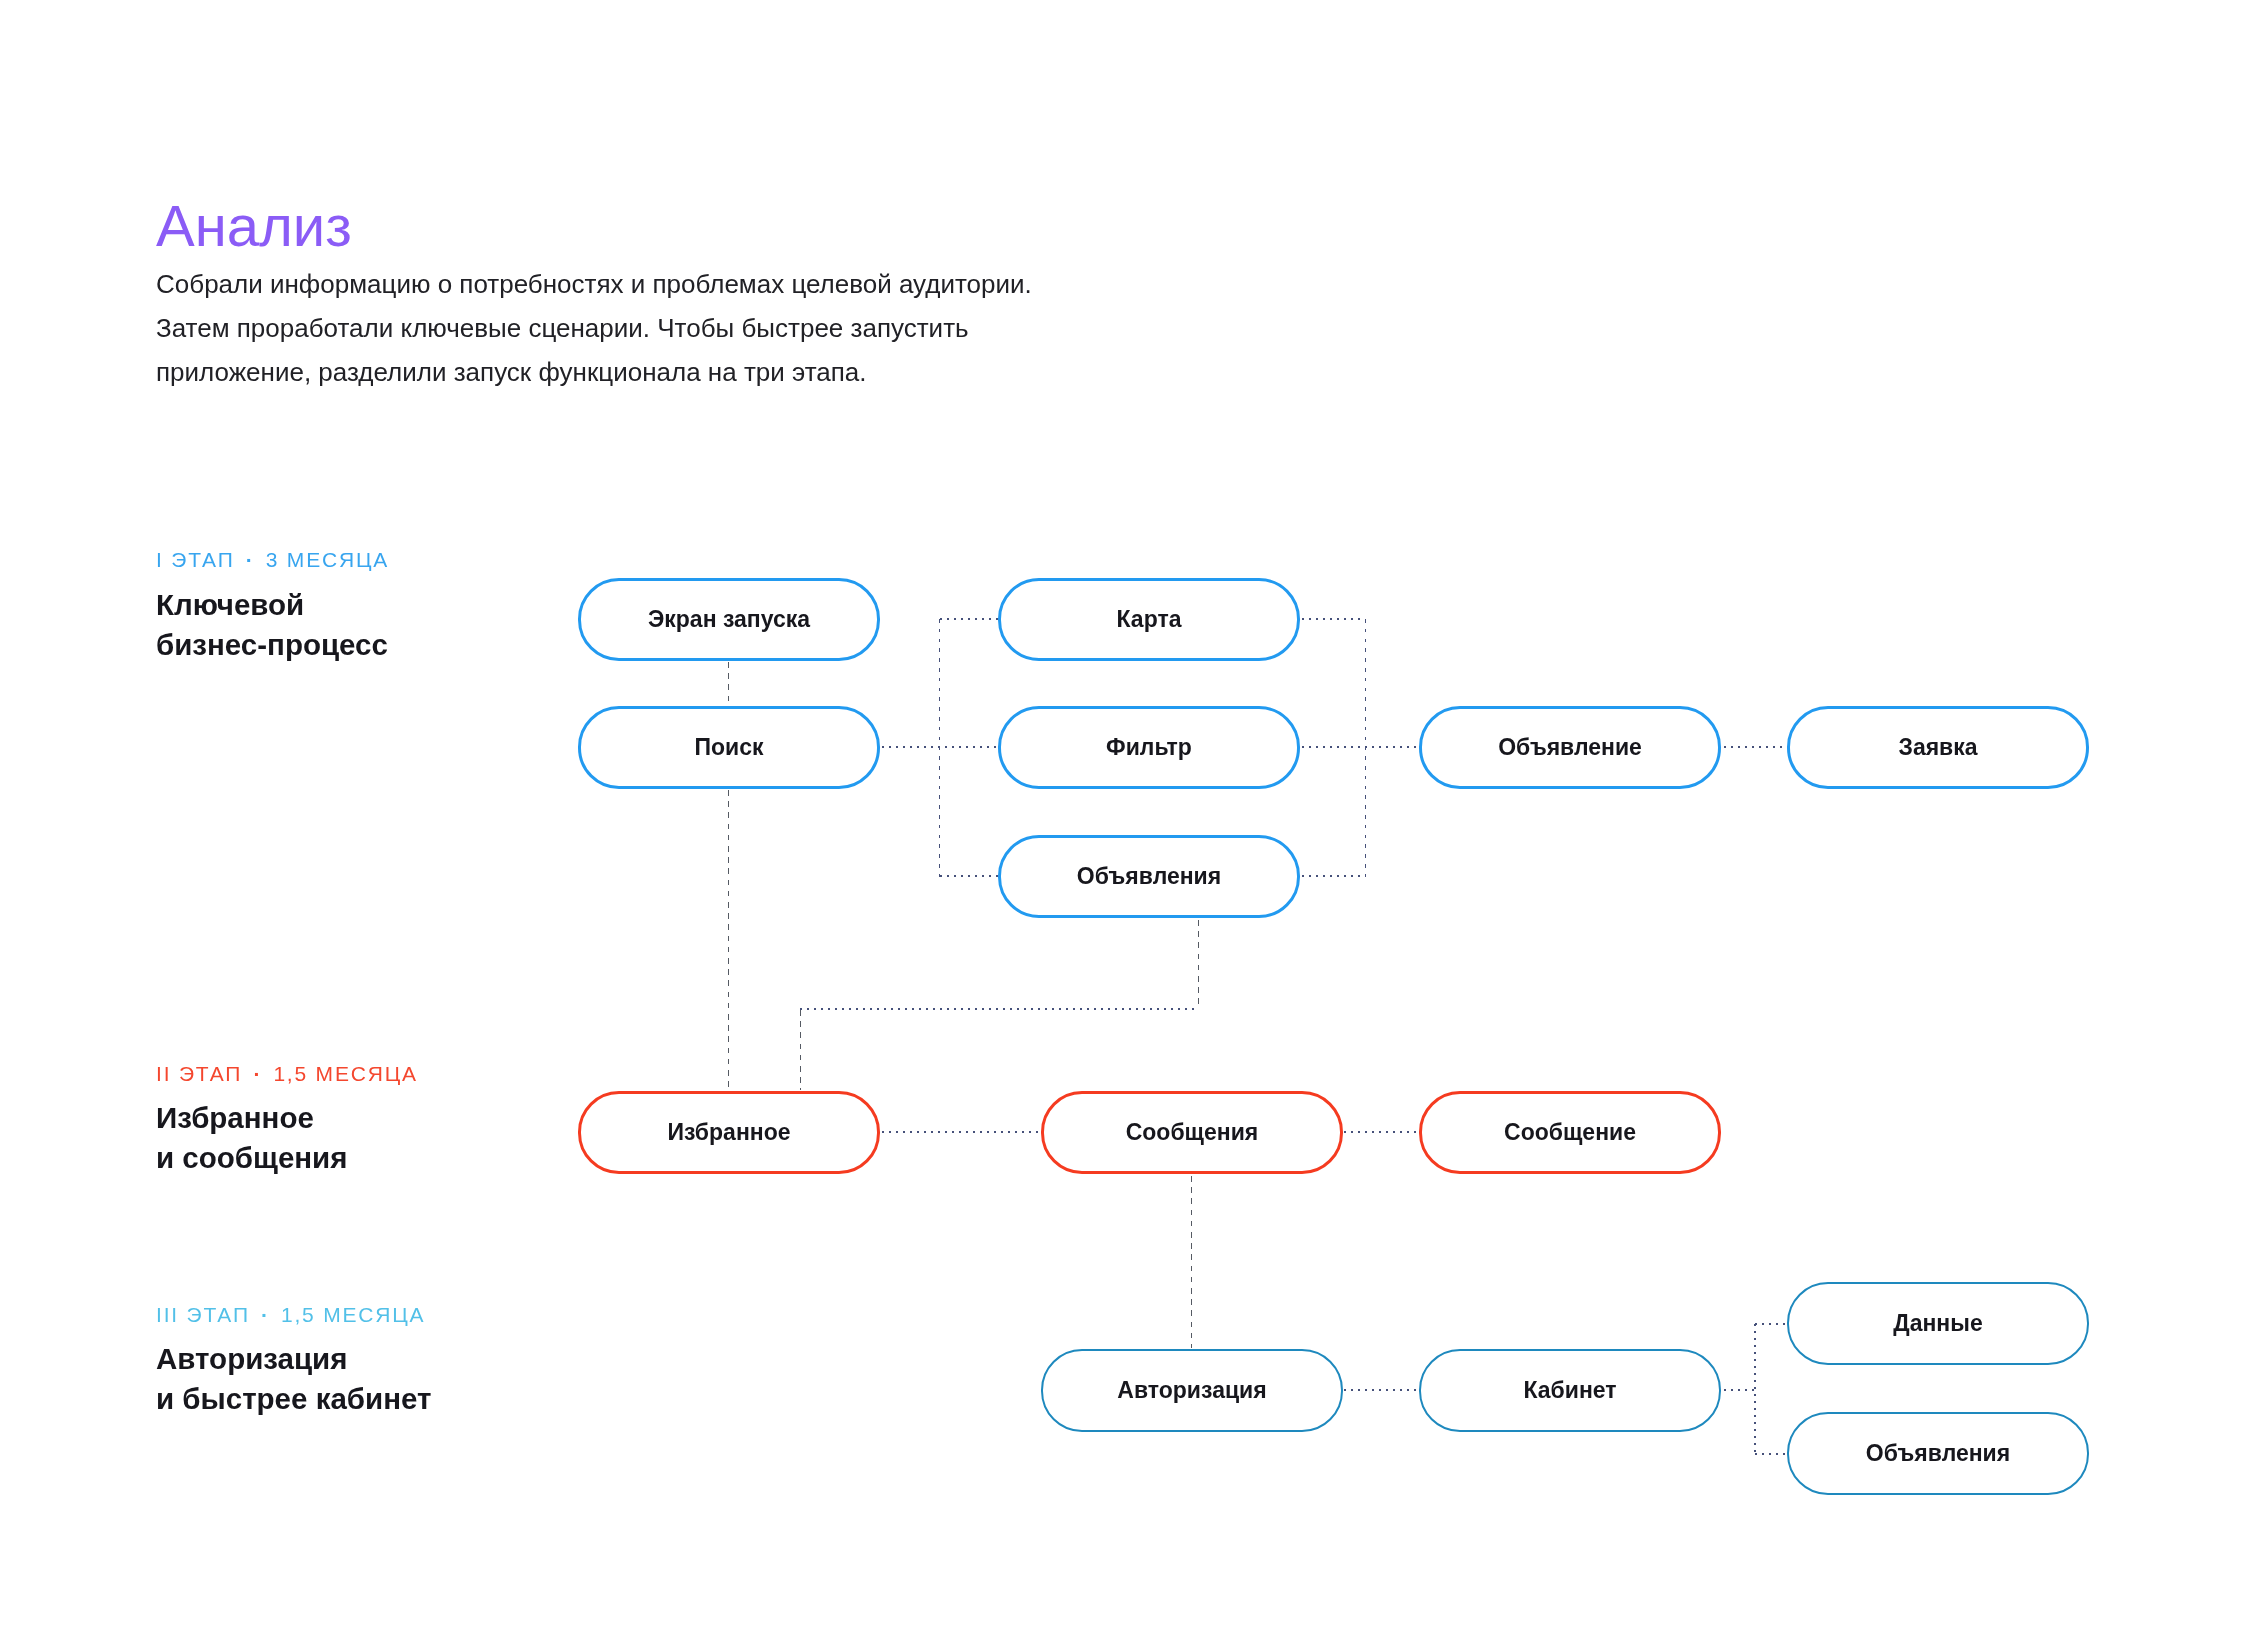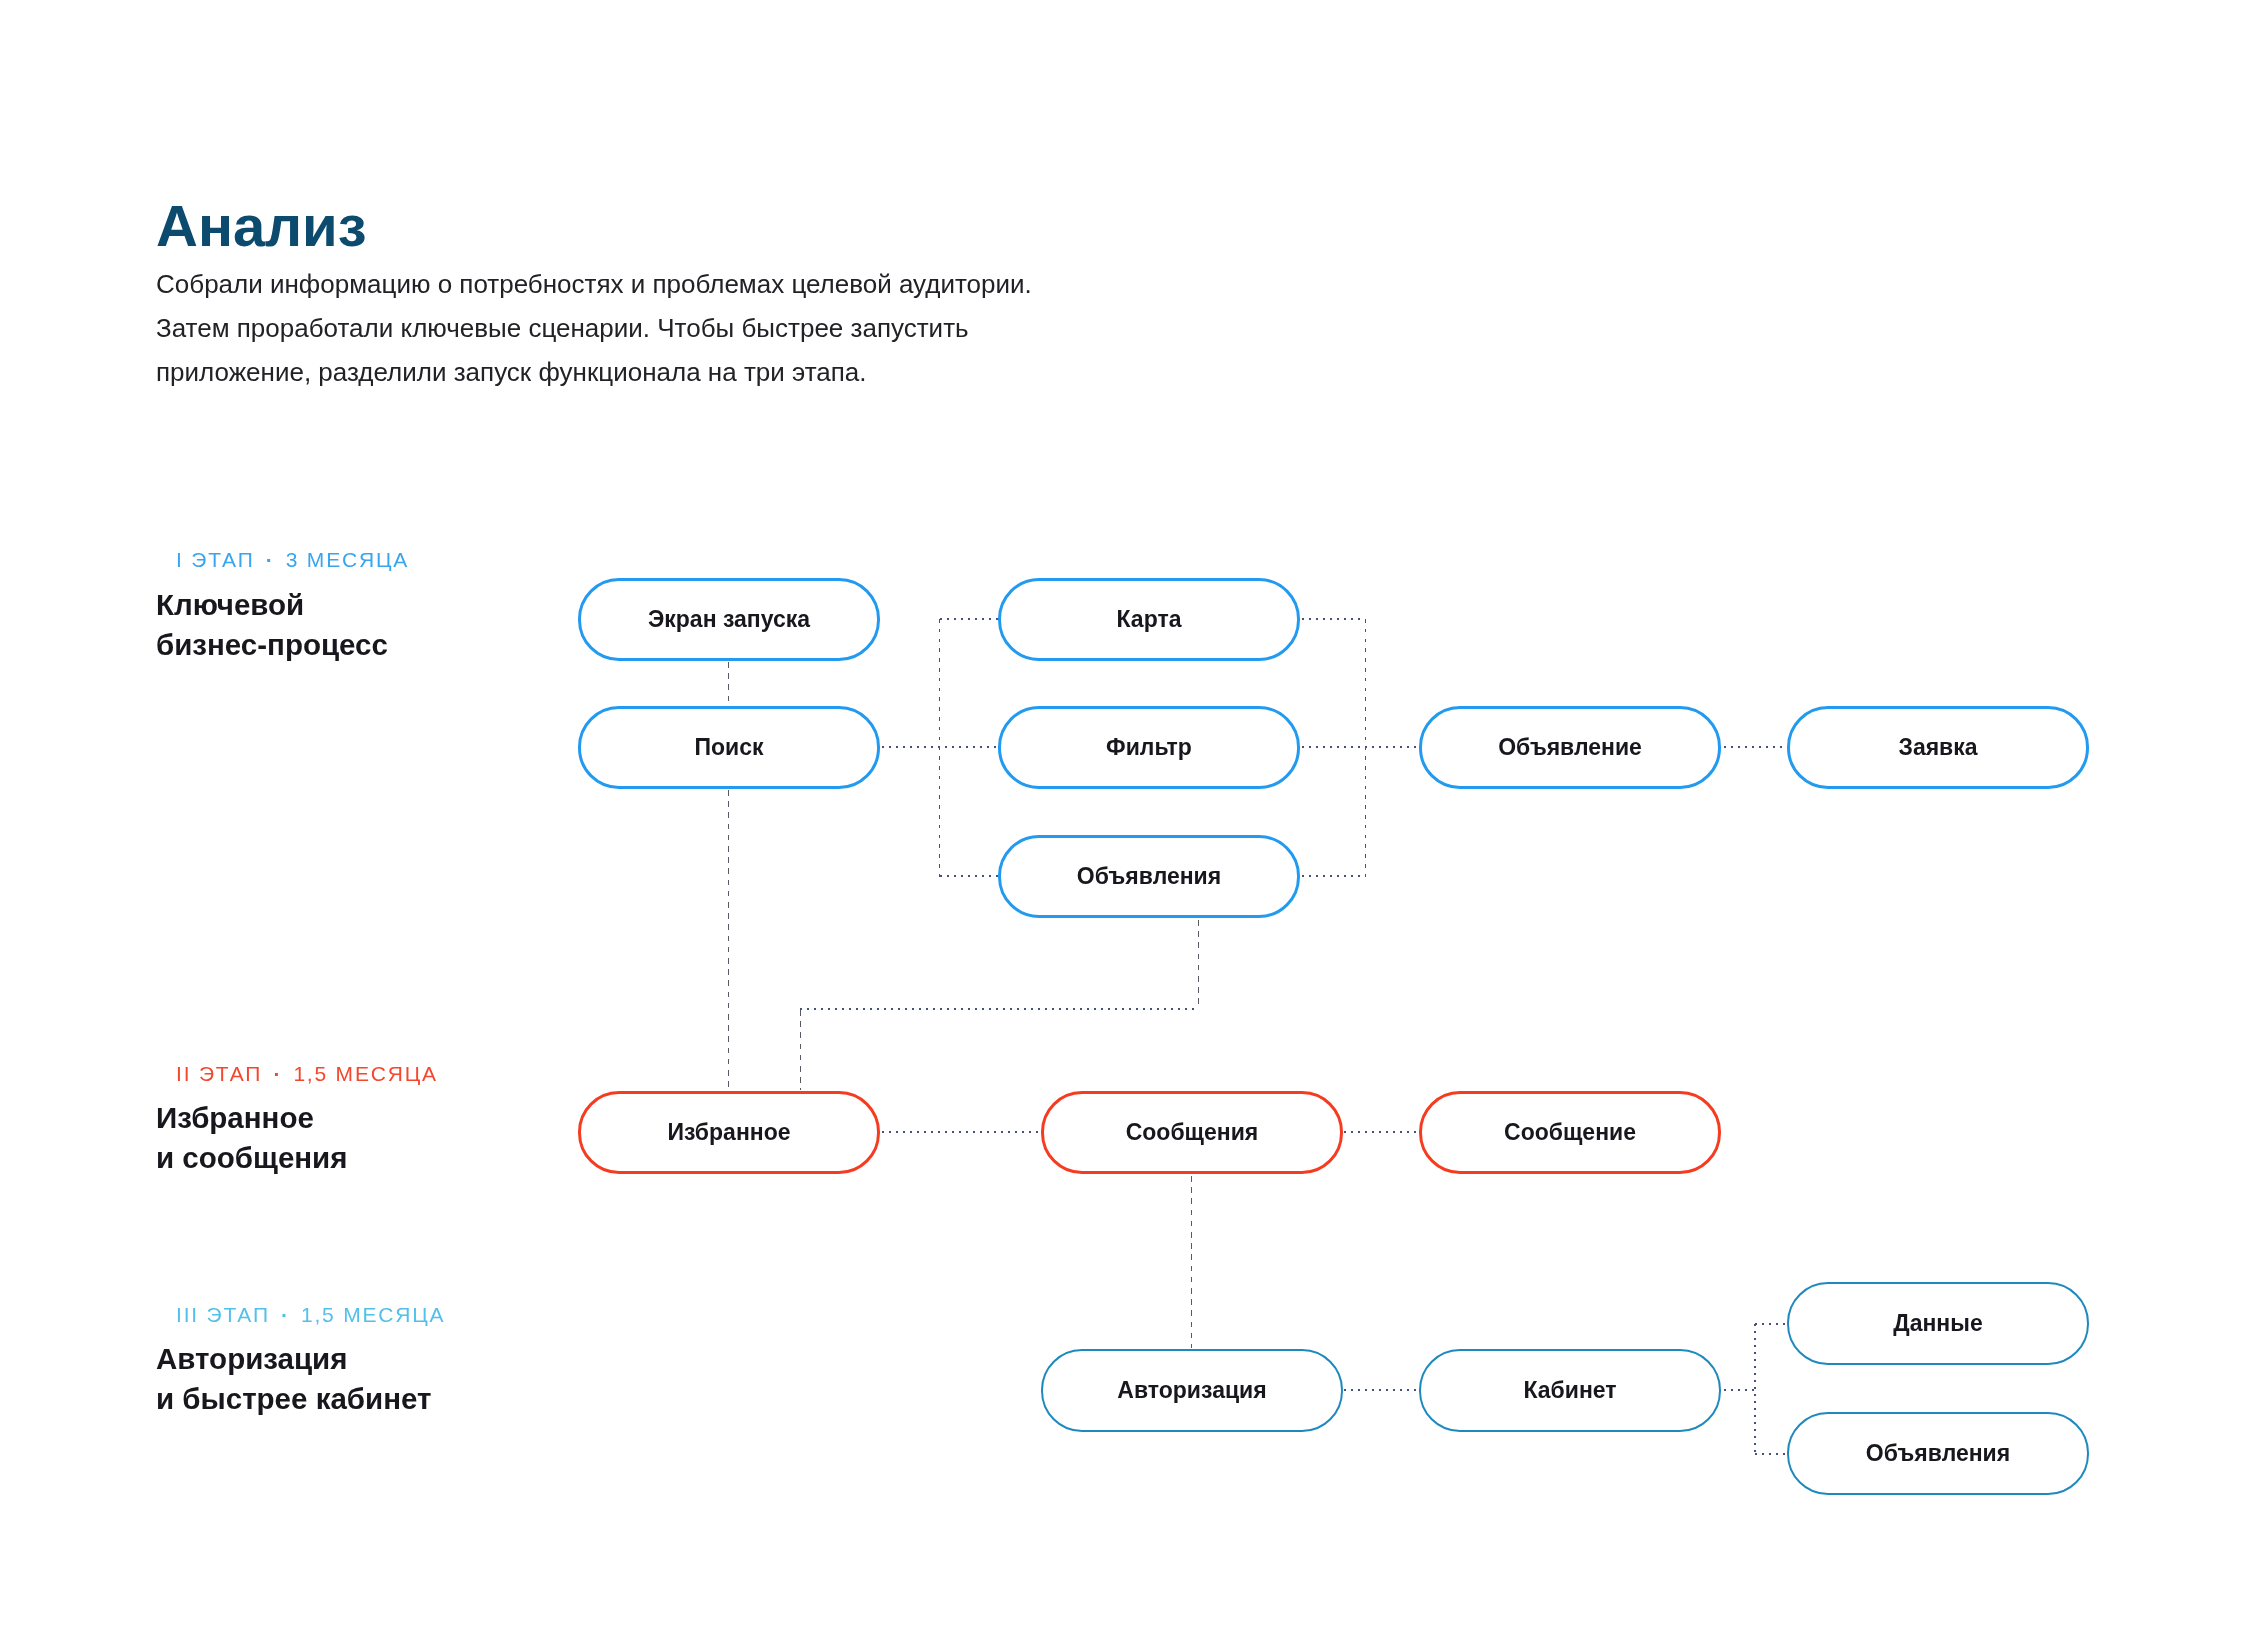--- a/index.html
+++ b/index.html
@@ -1,23 +1,23 @@
 <!DOCTYPE html>
 <html lang="ru" style="font-size:11.2px"><head>
 <meta charset="utf-8">
 <style>
   html,body{margin:0;padding:0;background:#ffffff;}
   body{font-family:"Liberation Sans", sans-serif; color:#17171d;}
   #canvas{position:relative;width:2250px;height:1644px;background:#ffffff;overflow:hidden;}
 
-  .page-title{position:absolute;left:156px;top:153px;font-size:58px;font-weight:700;letter-spacing:0px;color:#0c4a6e;}
+  .page-title{position:absolute;left:156px;top:153px;font-size:58px;font-weight:400;letter-spacing:0px;color:#8b5cf6;}
   .page-desc{position:absolute;left:156px;top:262px;font-size:26px;font-weight:400;color:#212126;line-height:44px;}
   .page-desc span{display:block;}
 
-  .stage-label{position:absolute;left:156px;font-size:21px;font-weight:500;letter-spacing:1.8px;white-space:nowrap;margin-left:20px;}
+  .stage-label{position:absolute;left:156px;font-size:21px;font-weight:500;letter-spacing:1.8px;white-space:nowrap;}
   .stage-label .sep{display:inline-block;margin:0 11.2px;font-weight:700;}
   .stage-heading{position:absolute;left:156px;font-size:29.5px;font-weight:700;line-height:40px;color:#17171d;}
   .stage-heading span{display:block;}
   .s1-label{color:#38a5ef;top:548px;}
   .s2-label{color:#f4472e;top:1062px;}
   .s3-label{color:#52c0e8;top:1303px;}
   .s1-heading{top:585px;}
   .s2-heading{top:1098px;}
   .s3-heading{top:1339px;}
 

